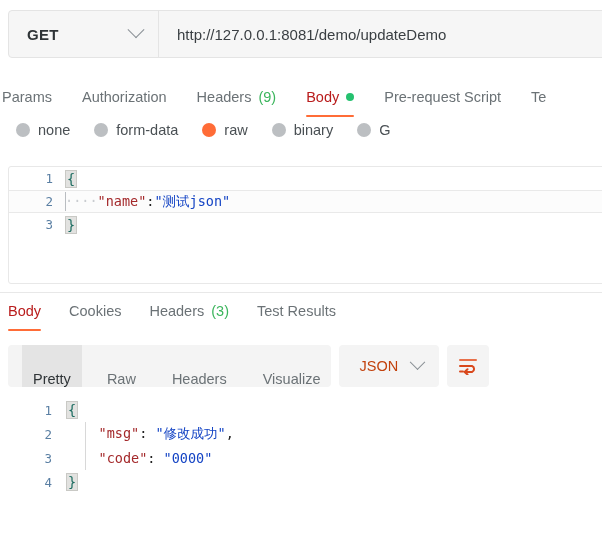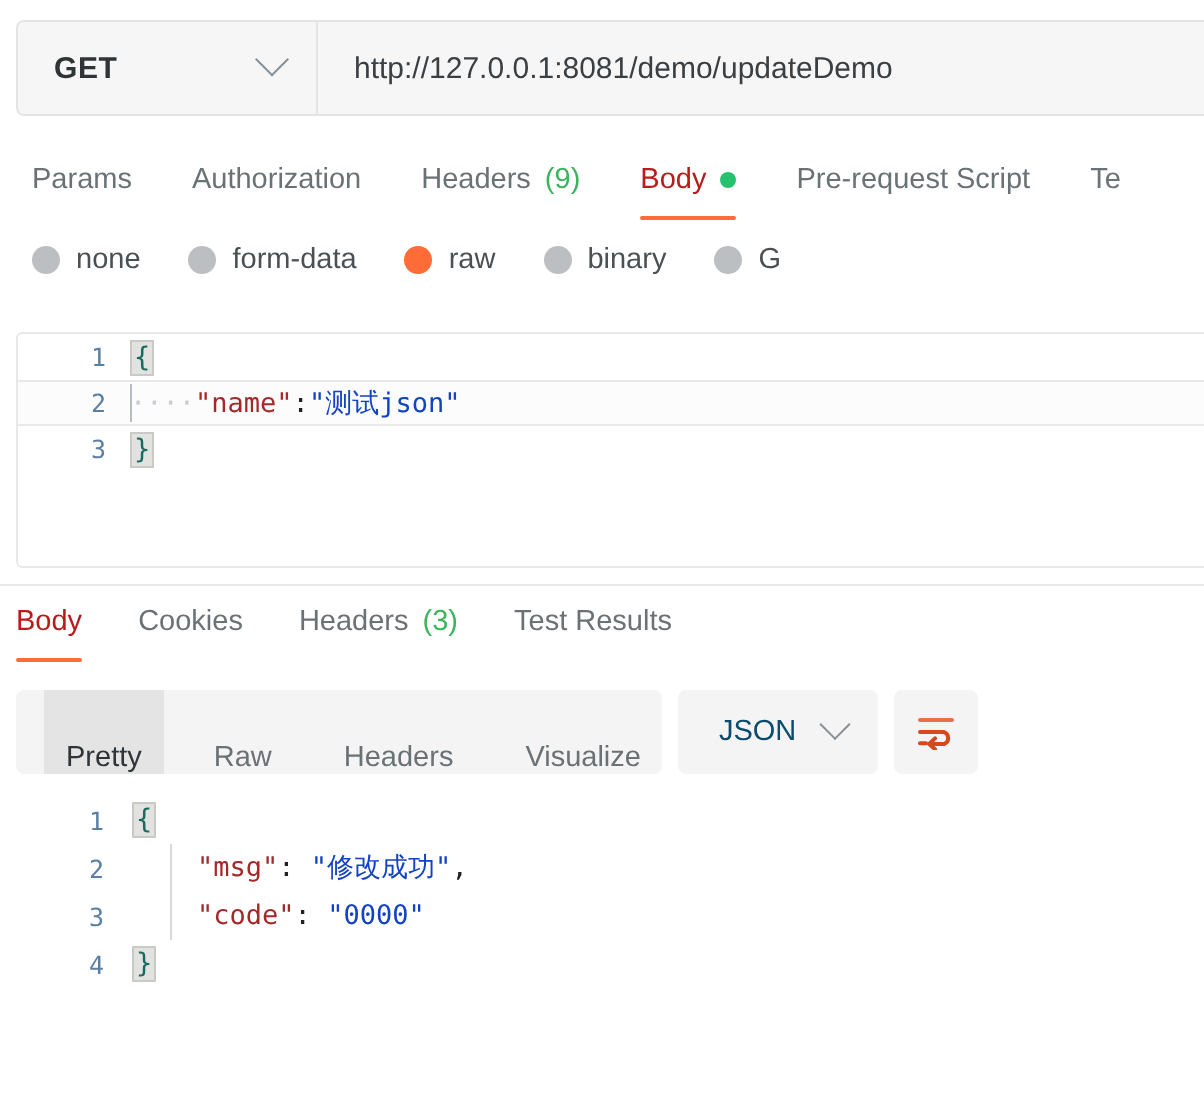--- a/index.html
+++ b/index.html
@@ -43,23 +43,23 @@
     flex: 1;
     display: flex; align-items: center;
     padding-left: 18px;
     font-size: 15px; color: #3a3f43;
     background: transparent; border: 0; outline: none;
     font-family: "Liberation Sans", sans-serif;
   }
 
   
   .req-tabs {
-    position: absolute; left: 16px; top: 72px;
+    position: absolute; left: 2px; top: 72px;
     height: 36px;
-    display: flex; align-items: center; gap: 0;
+    display: flex; align-items: flex-end; gap: 0;
     white-space: nowrap;
   }
   .tab {
     position: relative;
     padding: 0 15px;
     font-size: 14.5px; color: #6b7276;
     line-height: 22px;
     cursor: pointer;
     display: flex; align-items: center; gap: 7px;
   }
@@ -173,21 +173,21 @@
     padding: 0 11px;
     font-size: 14.5px; color: #6b7276;
     cursor: pointer;
     margin-left: 14px;
   }
   .seg.active { background: #e4e4e4; color: #2f3437; }
   .fmt-select {
     display: flex; align-items: center; gap: 14px;
     height: 42px; padding: 0 16px 0 20px;
     background: #f4f4f4; border-radius: 4px;
-    font-size: 14.5px; color: #0c4a6e;
+    font-size: 14.5px; color: #c2410c;
     cursor: pointer;
   }
   .fmt-select .chev {
     width: 11px; height: 11px;
     border-right: 1.6px solid #8a9096;
     border-bottom: 1.6px solid #8a9096;
     transform: rotate(45deg) translate(-3px,-3px);
   }
   .wrap-btn {
     width: 42px; height: 42px;

